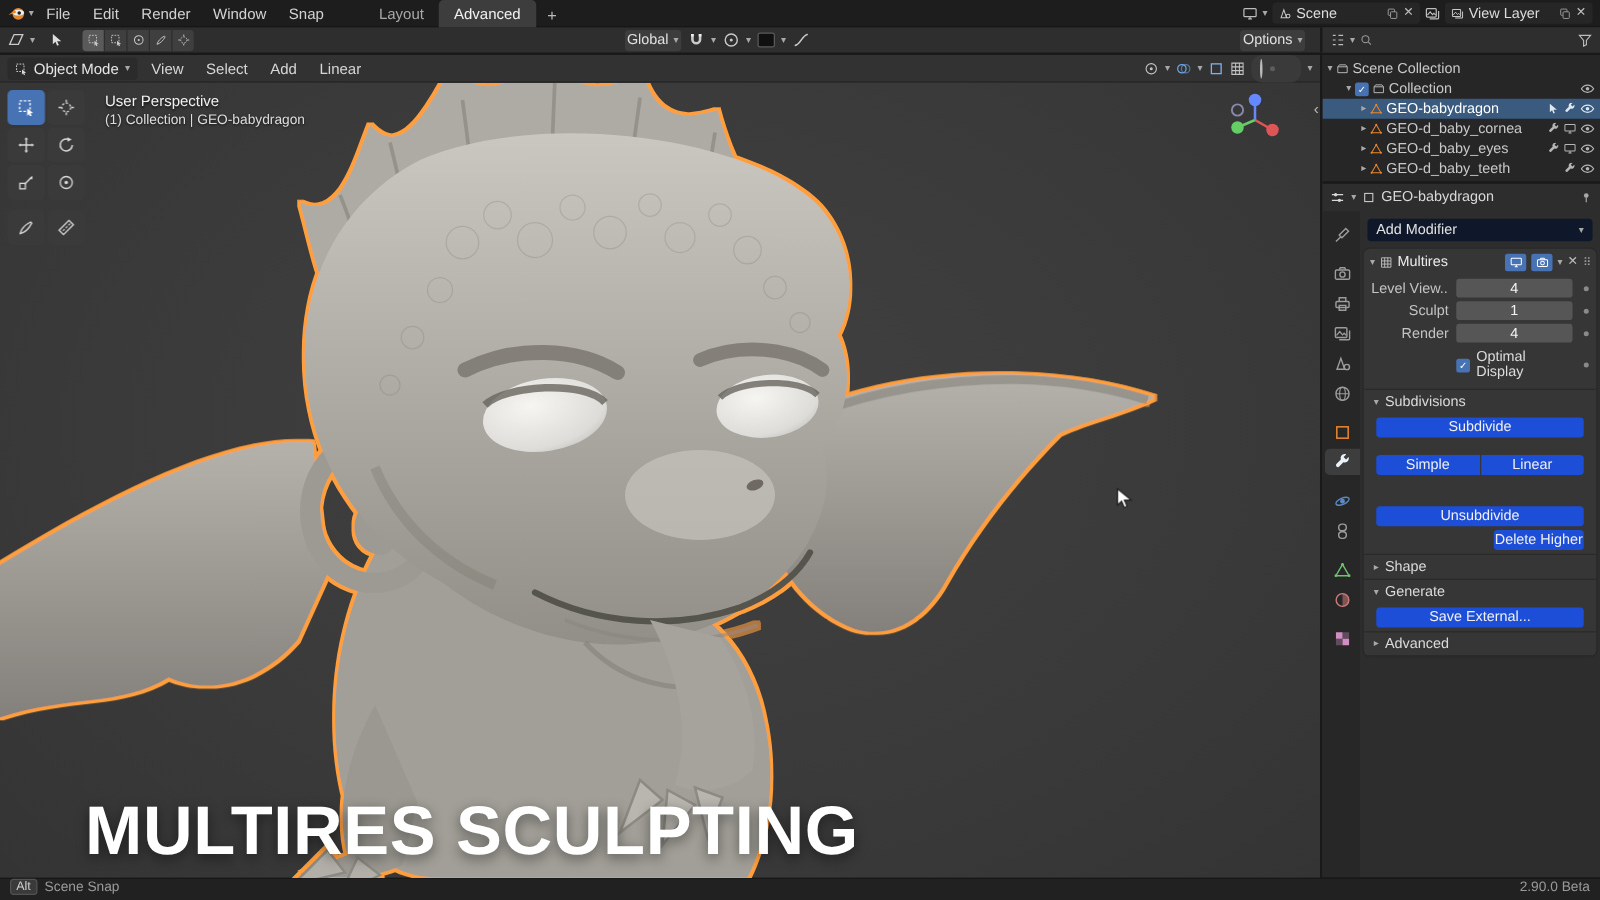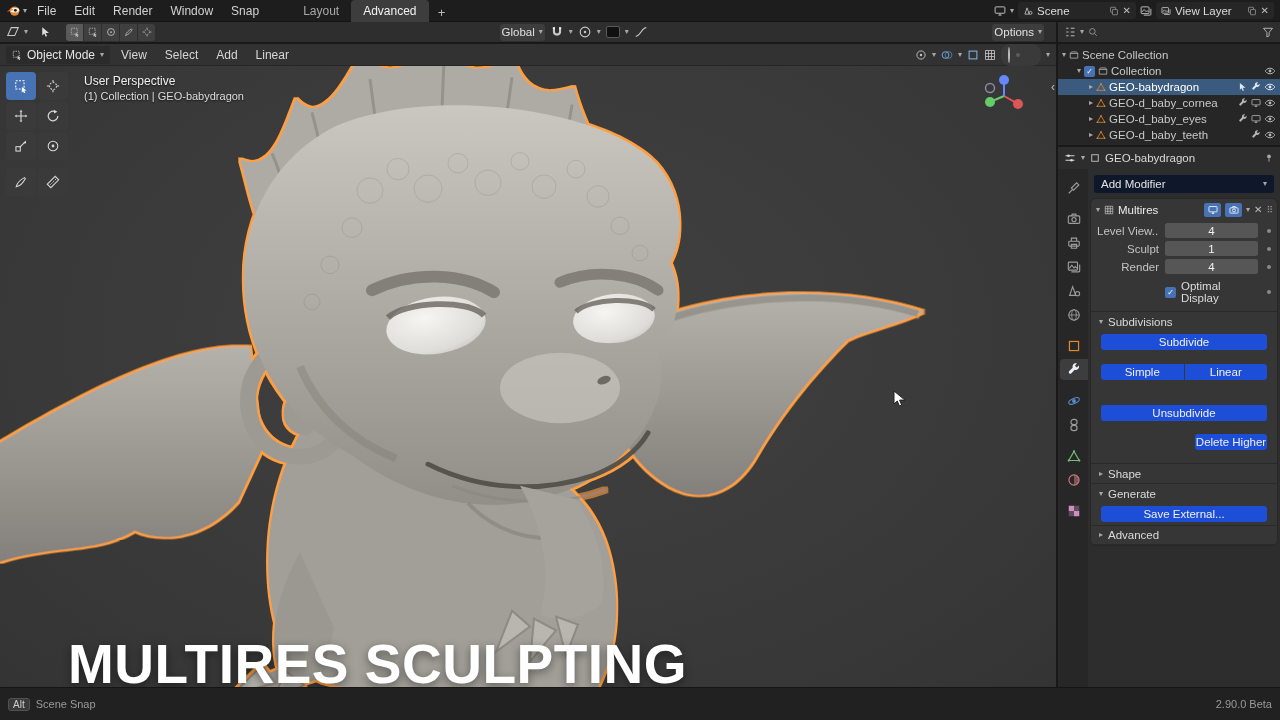--- a/index.html
+++ b/index.html
@@ -91,21 +91,21 @@
 .crow{display:flex;align-items:center;gap:5px;margin:5px 6px 7px 74px;font-size:11.5px;color:#dcdcdc}
 .sect{height:20px;display:flex;align-items:center;gap:5px;padding:0 8px;color:#dadada;border-top:1px solid #2a2a2a;font-size:11.5px}
 .pbtn{height:16px;background:#1d4ed8;border-radius:3px;display:flex;align-items:center;justify-content:center;color:#efefef;font-size:11.5px;margin:3px 10px}
 .split{display:flex;margin:14px 10px;gap:1px}
 .split .pbtn{flex:1;margin:0;border-radius:0}
 .split .pbtn:first-child{border-radius:3px 0 0 3px}
 .split .pbtn:last-child{border-radius:0 3px 3px 0}
 .pbtn.half{width:45%;margin-left:auto}
 .gap8{height:8px}
 
-.statusbar{height:18px;background:#212121;border-top:1px solid #151515;display:flex;align-items:center;padding:16px 8px;gap:6px;color:#9a9a9a;font-size:11px;flex:none}
+.statusbar{height:18px;background:#212121;border-top:1px solid #151515;display:flex;align-items:flex-end;padding:4px 8px;gap:6px;color:#9a9a9a;font-size:11px;flex:none}
 .key{background:#3a3a3a;border:1px solid #525252;border-radius:3px;font-size:10px;padding:0 4px;height:13px;line-height:12px;color:#cfcfcf}
 </style>
 </head>
 <body>
 
 <svg width="0" height="0" style="position:absolute">
 <defs>
 <symbol id="i-eye" viewBox="0 0 16 16">
         <path d="M1.5 8S4 4.2 8 4.2 14.5 8 14.5 8 12 11.8 8 11.8 1.5 8 1.5 8Z" fill="none" stroke="currentColor" stroke-width="1.3"></path>
         <circle cx="8" cy="8" r="1.9" fill="currentColor"></circle>
@@ -811,21 +811,21 @@
                 <span class="chev">▾</span>
                 <span>Subdivisions</span>
               </div>
               <div class="pbtn">Subdivide</div>
               <div class="split">
                 <div class="pbtn">Simple</div>
                 <div class="pbtn">Linear</div>
               </div>
               <div class="gap8"></div>
               <div class="pbtn">Unsubdivide</div>
-              <div style="display:flex;margin:13px 10px">
+              <div style="display:flex;margin:3px 10px">
                 <span class="spacer"></span>
                 <div class="pbtn half" style="margin:0;width:72px">Delete Higher</div>
               </div>
               <div class="sect">
                 <span class="chev">▸</span>
                 <span>Shape</span>
               </div>
               <div class="sect">
                 <span class="chev">▾</span>
                 <span>Generate</span>

